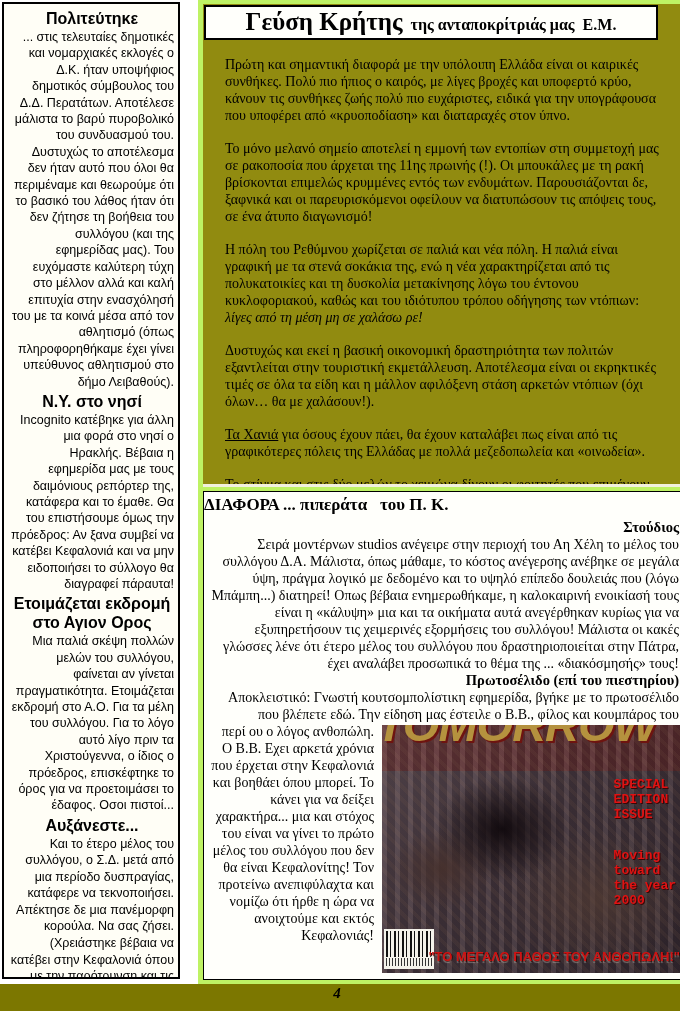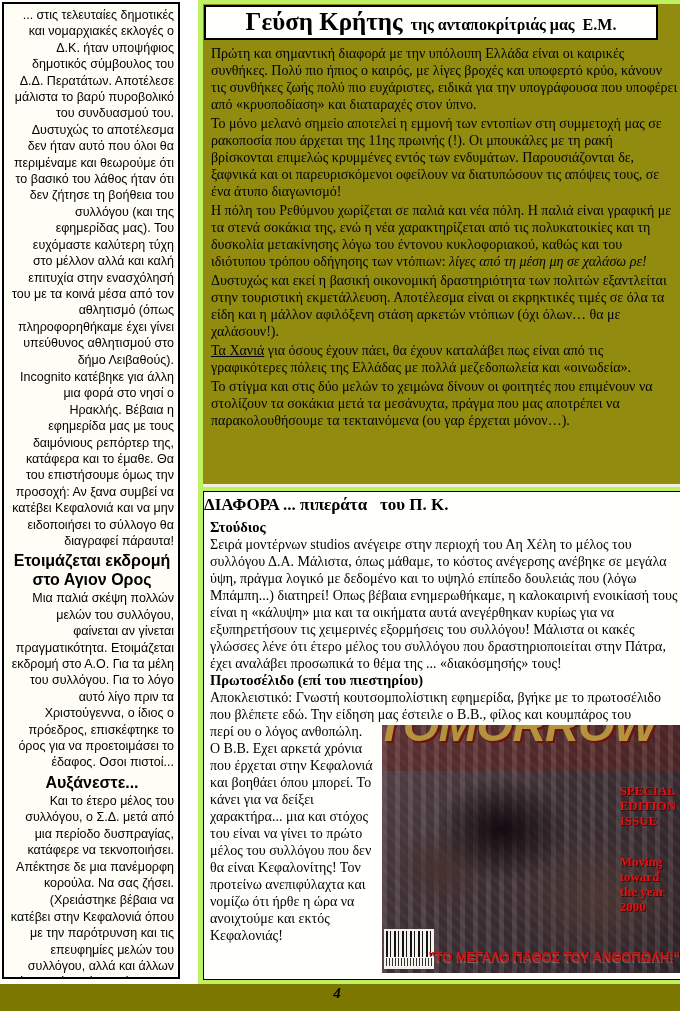--- a/index.html
+++ b/index.html
@@ -21,52 +21,52 @@
     background:#bef264;}
 
   
   #a1-box{position:absolute;left:5px;top:4px;width:482px;height:480px;
     background:#918b10;border-bottom:3px solid #f2f0dd;overflow:hidden;}
   #a1-title-bar{margin:1px 0 5px 1px;width:450px;background:#fffffb;
     border:2px solid #000;text-align:center;padding:1px 0 2px 0;}
   .a1-title{font-weight:bold;font-size:25px;}
   .a1-subtitle{font-weight:bold;font-size:16px;}
   #a1-body{padding:0 5px 0 6px;font-size:14px;line-height:17px;color:#000;}
-  #a1-body p{margin:2px;}
+  #a1-body p{margin:16px;}
   .underlined{text-decoration:underline;}
   .italic{font-style:italic;}
   .keep-spaces{white-space:pre-wrap;}
 
   
   #a2-box{position:absolute;left:5px;top:491px;width:480px;height:487px;
     background:#fffffb;border:1px solid #000;overflow:hidden;}
   #a2-title{font-weight:bold;font-size:17px;margin:3px 0 4px 0;}
   #a2-body{padding:0 5px 0 6px;font-size:14px;line-height:17px;color:#000;}
-  #a2-body p{margin:0;}
+  #a2-body p{margin:0;text-align:right;}
   .bold-lead{font-weight:bold;font-size:14.5px;}
 
   
   #cover{float:right;width:300px;height:248px;margin:2px -3px 0 8px;
     position:relative;overflow:hidden;
     background:
       radial-gradient(95px 75px at 40% 42%, rgba(15,8,12,0.95), rgba(15,8,12,0) 70%),
       radial-gradient(70px 55px at 20% 58%, rgba(70,48,44,0.9), rgba(70,48,44,0) 72%),
       radial-gradient(120px 90px at 72% 70%, rgba(86,62,52,0.65), rgba(86,62,52,0) 75%),
       repeating-linear-gradient(90deg, rgba(150,130,138,0.22) 0 5px, rgba(50,38,48,0.22) 5px 13px),
       repeating-linear-gradient(45deg, rgba(150,110,80,0.12) 0 4px, rgba(0,0,0,0) 4px 9px),
       linear-gradient(180deg, rgba(110,25,20,0.45) 0 46px, rgba(0,0,0,0) 46px),
       linear-gradient(135deg, #584a50 0%, #3c3036 45%, #2a2127 100%);}
   #cover-title{position:absolute;top:-9px;left:-6px;width:104%;
     font-family:"Liberation Sans","DejaVu Sans",sans-serif;
     font-weight:bold;font-style:italic;font-size:47px;letter-spacing:-1px;
     color:#b5923e;text-shadow:2px 2px 0 #6e1410;white-space:nowrap;}
   #cover-right-text{position:absolute;top:52px;right:6px;text-align:left;
-    font-family:Liberation Serif, serif;
+    font-family:Liberation Mono, monospace;
     font-weight:bold;font-size:13px;line-height:15px;color:#e01212;
-    text-shadow:1px 1px 0 #3a0606;margin-top:6px;}
+    text-shadow:1px 1px 0 #3a0606;}
   .cover-text-gap{height:26px;}
   #cover-caption{position:absolute;bottom:8px;right:2px;
     font-family:"Liberation Sans","DejaVu Sans",sans-serif;
     font-weight:bold;font-size:13px;color:#cf1212;white-space:nowrap;
     text-shadow:0 2px 1px rgba(230,225,215,0.35), 1px 1px 0 #2a0505;}
   #barcode{position:absolute;bottom:4px;left:2px;width:46px;height:36px;
     background:#f4f2ea;padding:2px;}
   #barcode .bars{width:100%;height:26px;
     background:repeating-linear-gradient(90deg,#111 0 2px,#f4f2ea 2px 4px,#111 4px 5px,#f4f2ea 5px 8px);}
   #barcode .nums{height:8px;margin-top:1px;
@@ -77,23 +77,25 @@
     background:#7c7700;}
   #page-number{position:absolute;left:0;right:6px;top:1px;text-align:center;
     font-weight:bold;font-style:italic;font-size:15px;color:#000;}
 </style>
 </head>
 <body>
 
 <div id="page">
 
   <div id="left-col">
+    <div class="side-heading">Πολιτεύτηκε</div>
     <div class="side-para">... στις τελευταίες δημοτικές και νομαρχιακές εκλογές ο Δ.Κ. ήταν υποψήφιος δημοτικός σύμβουλος του Δ.Δ. Περατάτων. Αποτέλεσε μάλιστα το βαρύ πυροβολικό του συνδυασμού του. Δυστυχώς το αποτέλεσμα δεν ήταν αυτό που όλοι θα περιμέναμε και θεωρούμε ότι το βασικό του λάθος ήταν ότι δεν ζήτησε τη βοήθεια του συλλόγου (και της εφημερίδας μας). Του ευχόμαστε καλύτερη τύχη στο μέλλον αλλά και καλή επιτυχία στην ενασχόλησή του με τα κοινά μέσα από τον αθλητισμό (όπως πληροφορηθήκαμε έχει γίνει υπεύθυνος αθλητισμού στο δήμο Λειβαθούς).</div>
 
-    <div class="side-para">Incognito κατέβηκε για άλλη μια φορά στο νησί ο Ηρακλής. Βέβαια η εφημερίδα μας με τους δαιμόνιους ρεπόρτερ της, κατάφερα και το έμαθε. Θα του επιστήσουμε όμως την προσοχή: Αν ξανα συμβεί να κατέβει Κεφαλονιά και να μην ειδοποιήσει το σύλλογο θα διαγραφεί πάραυτα!</div>
+    <div class="side-heading">Ν.Υ. στο νησί</div>
+    <div class="side-para">Incognito κατέβηκε για άλλη μια φορά στο νησί ο Ηρακλής. Βέβαια η εφημερίδα μας με τους δαιμόνιους ρεπόρτερ της, κατάφερα και το έμαθε. Θα του επιστήσουμε όμως την πρόεδρος: Αν ξανα συμβεί να κατέβει Κεφαλονιά και να μην ειδοποιήσει το σύλλογο θα διαγραφεί πάραυτα!</div>
 
     <div class="side-heading">Ετοιμάζεται εκδρομή στο Αγιον Ορος</div>
     <div class="side-para">Μια παλιά σκέψη πολλών μελών του συλλόγου, φαίνεται αν γίνεται πραγματικότητα. Ετοιμάζεται εκδρομή στο Α.Ο. Για τα μέλη του συλλόγου. Για το λόγο αυτό λίγο πριν τα Χριστούγεννα, ο ίδιος ο πρόεδρος, επισκέφτηκε το όρος για να προετοιμάσει το έδαφος. Οσοι πιστοί...</div>
 
     <div class="side-heading">Αυξάνεστε...</div>
     <div class="side-para">Και το έτερο μέλος του συλλόγου, ο Σ.Δ. μετά από μια περίοδο δυσπραγίας, κατάφερε να τεκνοποιήσει. Απέκτησε δε μια πανέμορφη κορούλα. Να σας ζήσει.</div>
     <div class="side-para">(Χρειάστηκε βέβαια να κατέβει στην Κεφαλονιά όπου με την παρότρυνση και τις επευφημίες μελών του συλλόγου, αλλά και άλλων φίλων, μόνο τότε απέταξεν το άγχος της μεγαλούπολης και επέτυχε στον στόχο του). Προς γνώσην και συμμόρφωσην.</div>
 
   </div>
 

